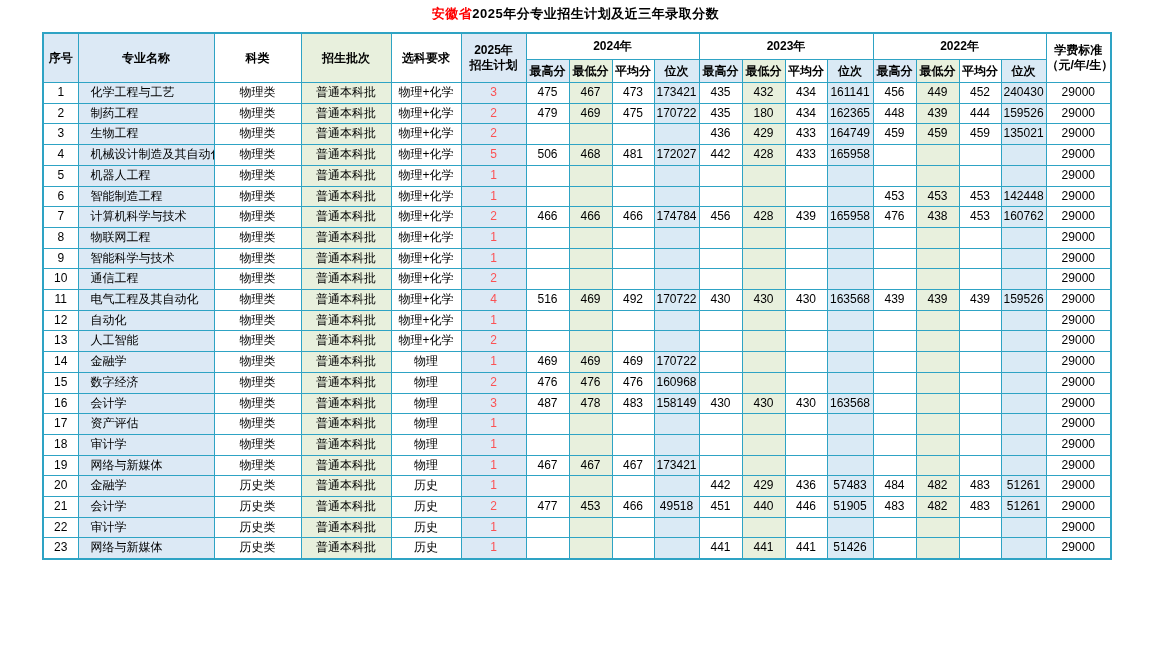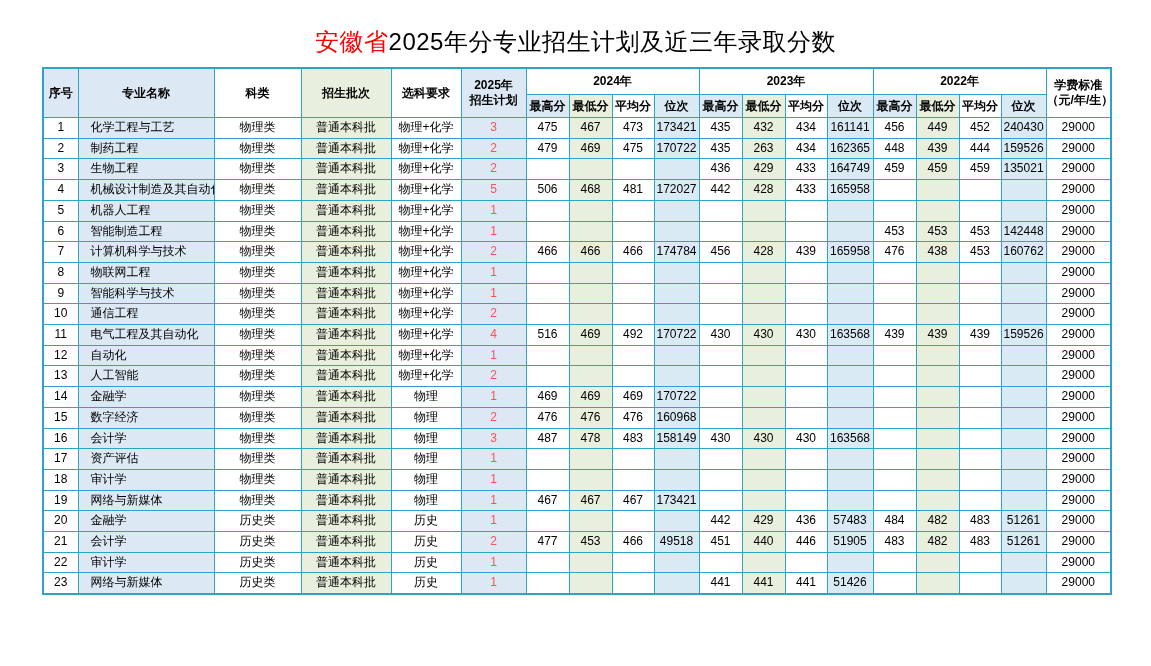--- a/index.html
+++ b/index.html
@@ -3,22 +3,22 @@
 <meta charset="utf-8">
 <style>
   html,body{margin:0;padding:0;background:#ffffff;}
   body{
     width:1151px;height:666px;overflow:hidden;
     font-family:"Liberation Sans","DejaVu Sans",sans-serif;
     color:#000;
   }
   .page{position:relative;width:1151px;height:666px;}
   .title{
-    margin-top:26px;text-align:center;
-    font-size:24px;font-weight:normal;letter-spacing:0.5px;
+    margin-top:5px;text-align:center;
+    font-size:13px;font-weight:bold;letter-spacing:0.5px;
   }
   .title .red{color:#ff0000;}
   table{
     border-collapse:collapse;table-layout:fixed;
     margin:9px 0 12px 42px;width:1068px;
     border:2px solid #2ea3c4;
   }
   th,td{
     border:1px solid #2ea3c4;
     font-size:12px;text-align:center;vertical-align:middle;
@@ -120,21 +120,21 @@
           <td class="blue left">制药工程</td>
           <td>物理类</td>
           <td class="green">普通本科批</td>
           <td>物理+化学</td>
           <td class="blue redtxt">2</td>
           <td>479</td>
           <td class="green">469</td>
           <td>475</td>
           <td class="rank">170722</td>
           <td>435</td>
-          <td class="green">263</td>
+          <td class="green">180</td>
           <td>434</td>
           <td class="rank">162365</td>
           <td>448</td>
           <td class="green">439</td>
           <td>444</td>
           <td class="rank">159526</td>
           <td>29000</td>
         </tr>
         <tr>
           <td>3</td>

